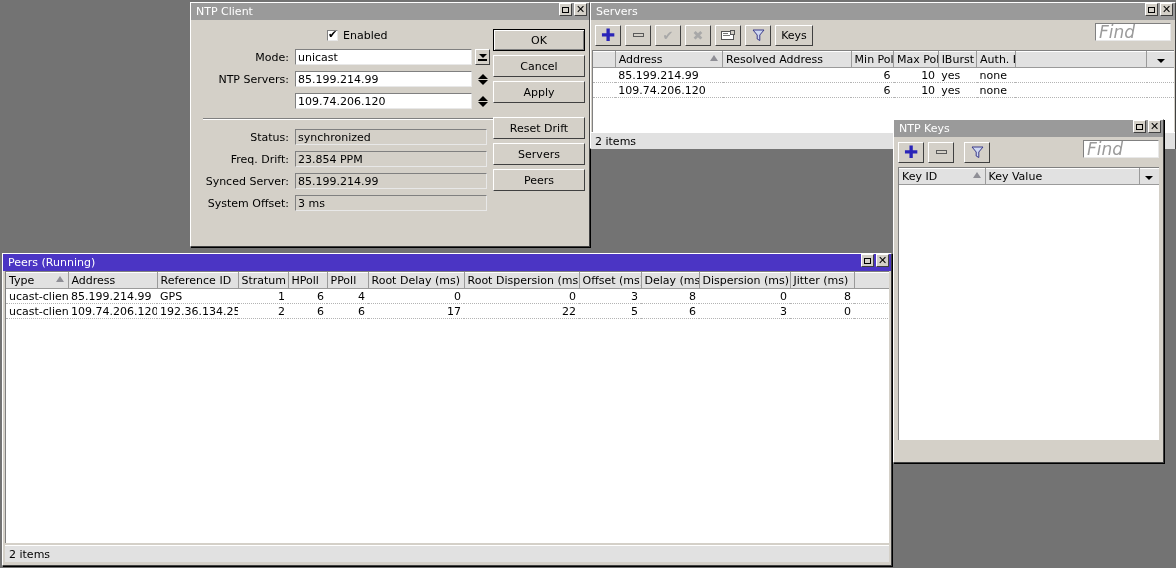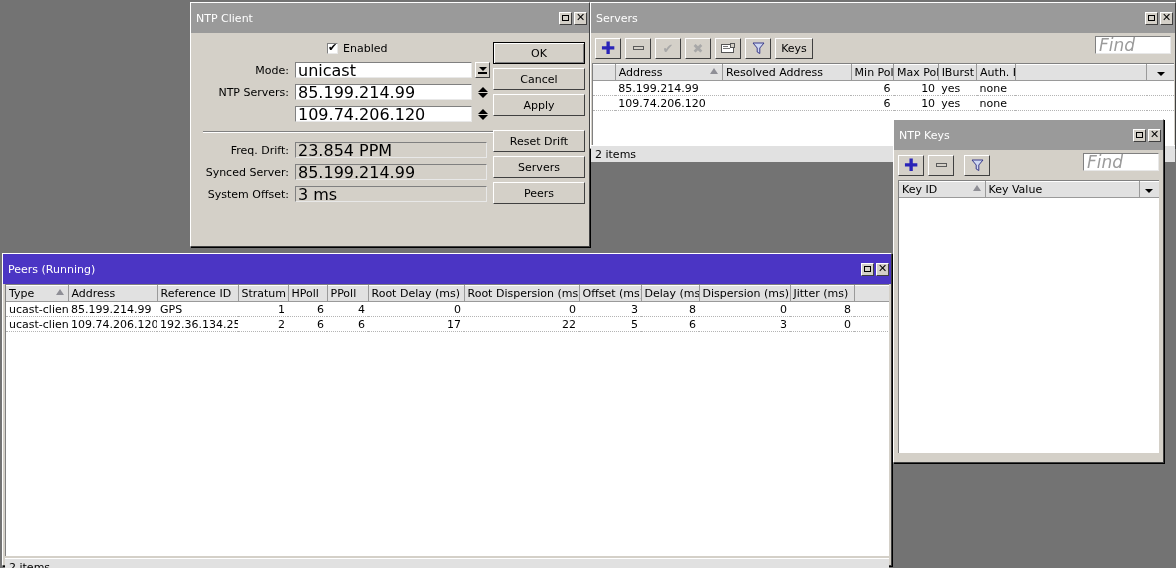--- a/index.html
+++ b/index.html
@@ -8,21 +8,21 @@
     background: #737373;
     font-family: "DejaVu Sans", sans-serif;
     font-size: 11px;
     color: #000;
     overflow: hidden;
   }
   .win { position: absolute; background: #d4d0c8; }
 
   
   .titlebar {
-    height: 30px; display: flex; align-items: center;
+    height: 17px; display: flex; align-items: flex-start;
     padding: 0 2px 0 5px; color: #fff; font-size: 11px;
     user-select: none;
   }
   .titlebar.active { background: #4b35c4; }
   .titlebar.inactive { background: #9a9a9a; }
   .titlebar .ttl { flex: 1; line-height: 17px; }
   .tbtn {
     width: 13px; height: 13px; margin-left: 2px;
     background: #d4d0c8;
     border-top: 1px solid #fff; border-left: 1px solid #fff;
@@ -42,21 +42,21 @@
     box-sizing: border-box;
     box-shadow: 1px 1px 0 #000;
   }
   #ntp-client .body { position: relative; padding: 0; height: 227px; }
   .frow { display: flex; align-items: center; height: 20px; margin-bottom: 2px; }
   .flabel { width: 98px; text-align: right; padding-right: 6px; font-size: 11px; }
   .fin {
     height: 16px; background: #fff;
     border-top: 1px solid #808080; border-left: 1px solid #808080;
     border-right: 1px solid #e8e8e8; border-bottom: 1px solid #e8e8e8;
-    box-sizing: border-box; padding: 0 2px; font-size: 16px; line-height: 15px;
+    box-sizing: border-box; padding: 0 2px; font-size: 11px; line-height: 15px;
     color: #000; overflow: hidden; white-space: nowrap;
   }
   .fin.ro { background: #d4d0c8; }
   .ddbtn {
     width: 15px; height: 16px; margin-left: 3px; background: #d4d0c8;
     border-top: 1px solid #fff; border-left: 1px solid #fff;
     border-right: 1px solid #404040; border-bottom: 1px solid #404040;
     box-sizing: border-box; display: flex; align-items: center; justify-content: center;
   }
   .spin { width: 13px; height: 17px; margin-left: 4px;
@@ -202,20 +202,24 @@
       <div class="flabel"></div>
       <div class="fin" style="width:177px;">109.74.206.120</div>
       <div class="spin">
         <span class="tri-up"></span>
         <span class="tri-dn"></span>
       </div>
     </div>
 
     <div class="sep" style="width:350px;margin:7px 0 7px 12px;"></div>
 
+    <div class="frow">
+      <div class="flabel">Status:</div>
+      <div class="fin ro" style="width:192px;">synchronized</div>
+    </div>
     <div class="frow">
       <div class="flabel">Freq. Drift:</div>
       <div class="fin ro" style="width:192px;">23.854 PPM</div>
     </div>
     <div class="frow">
       <div class="flabel">Synced Server:</div>
       <div class="fin ro" style="width:192px;">85.199.214.99</div>
     </div>
     <div class="frow">
       <div class="flabel">System Offset:</div>

